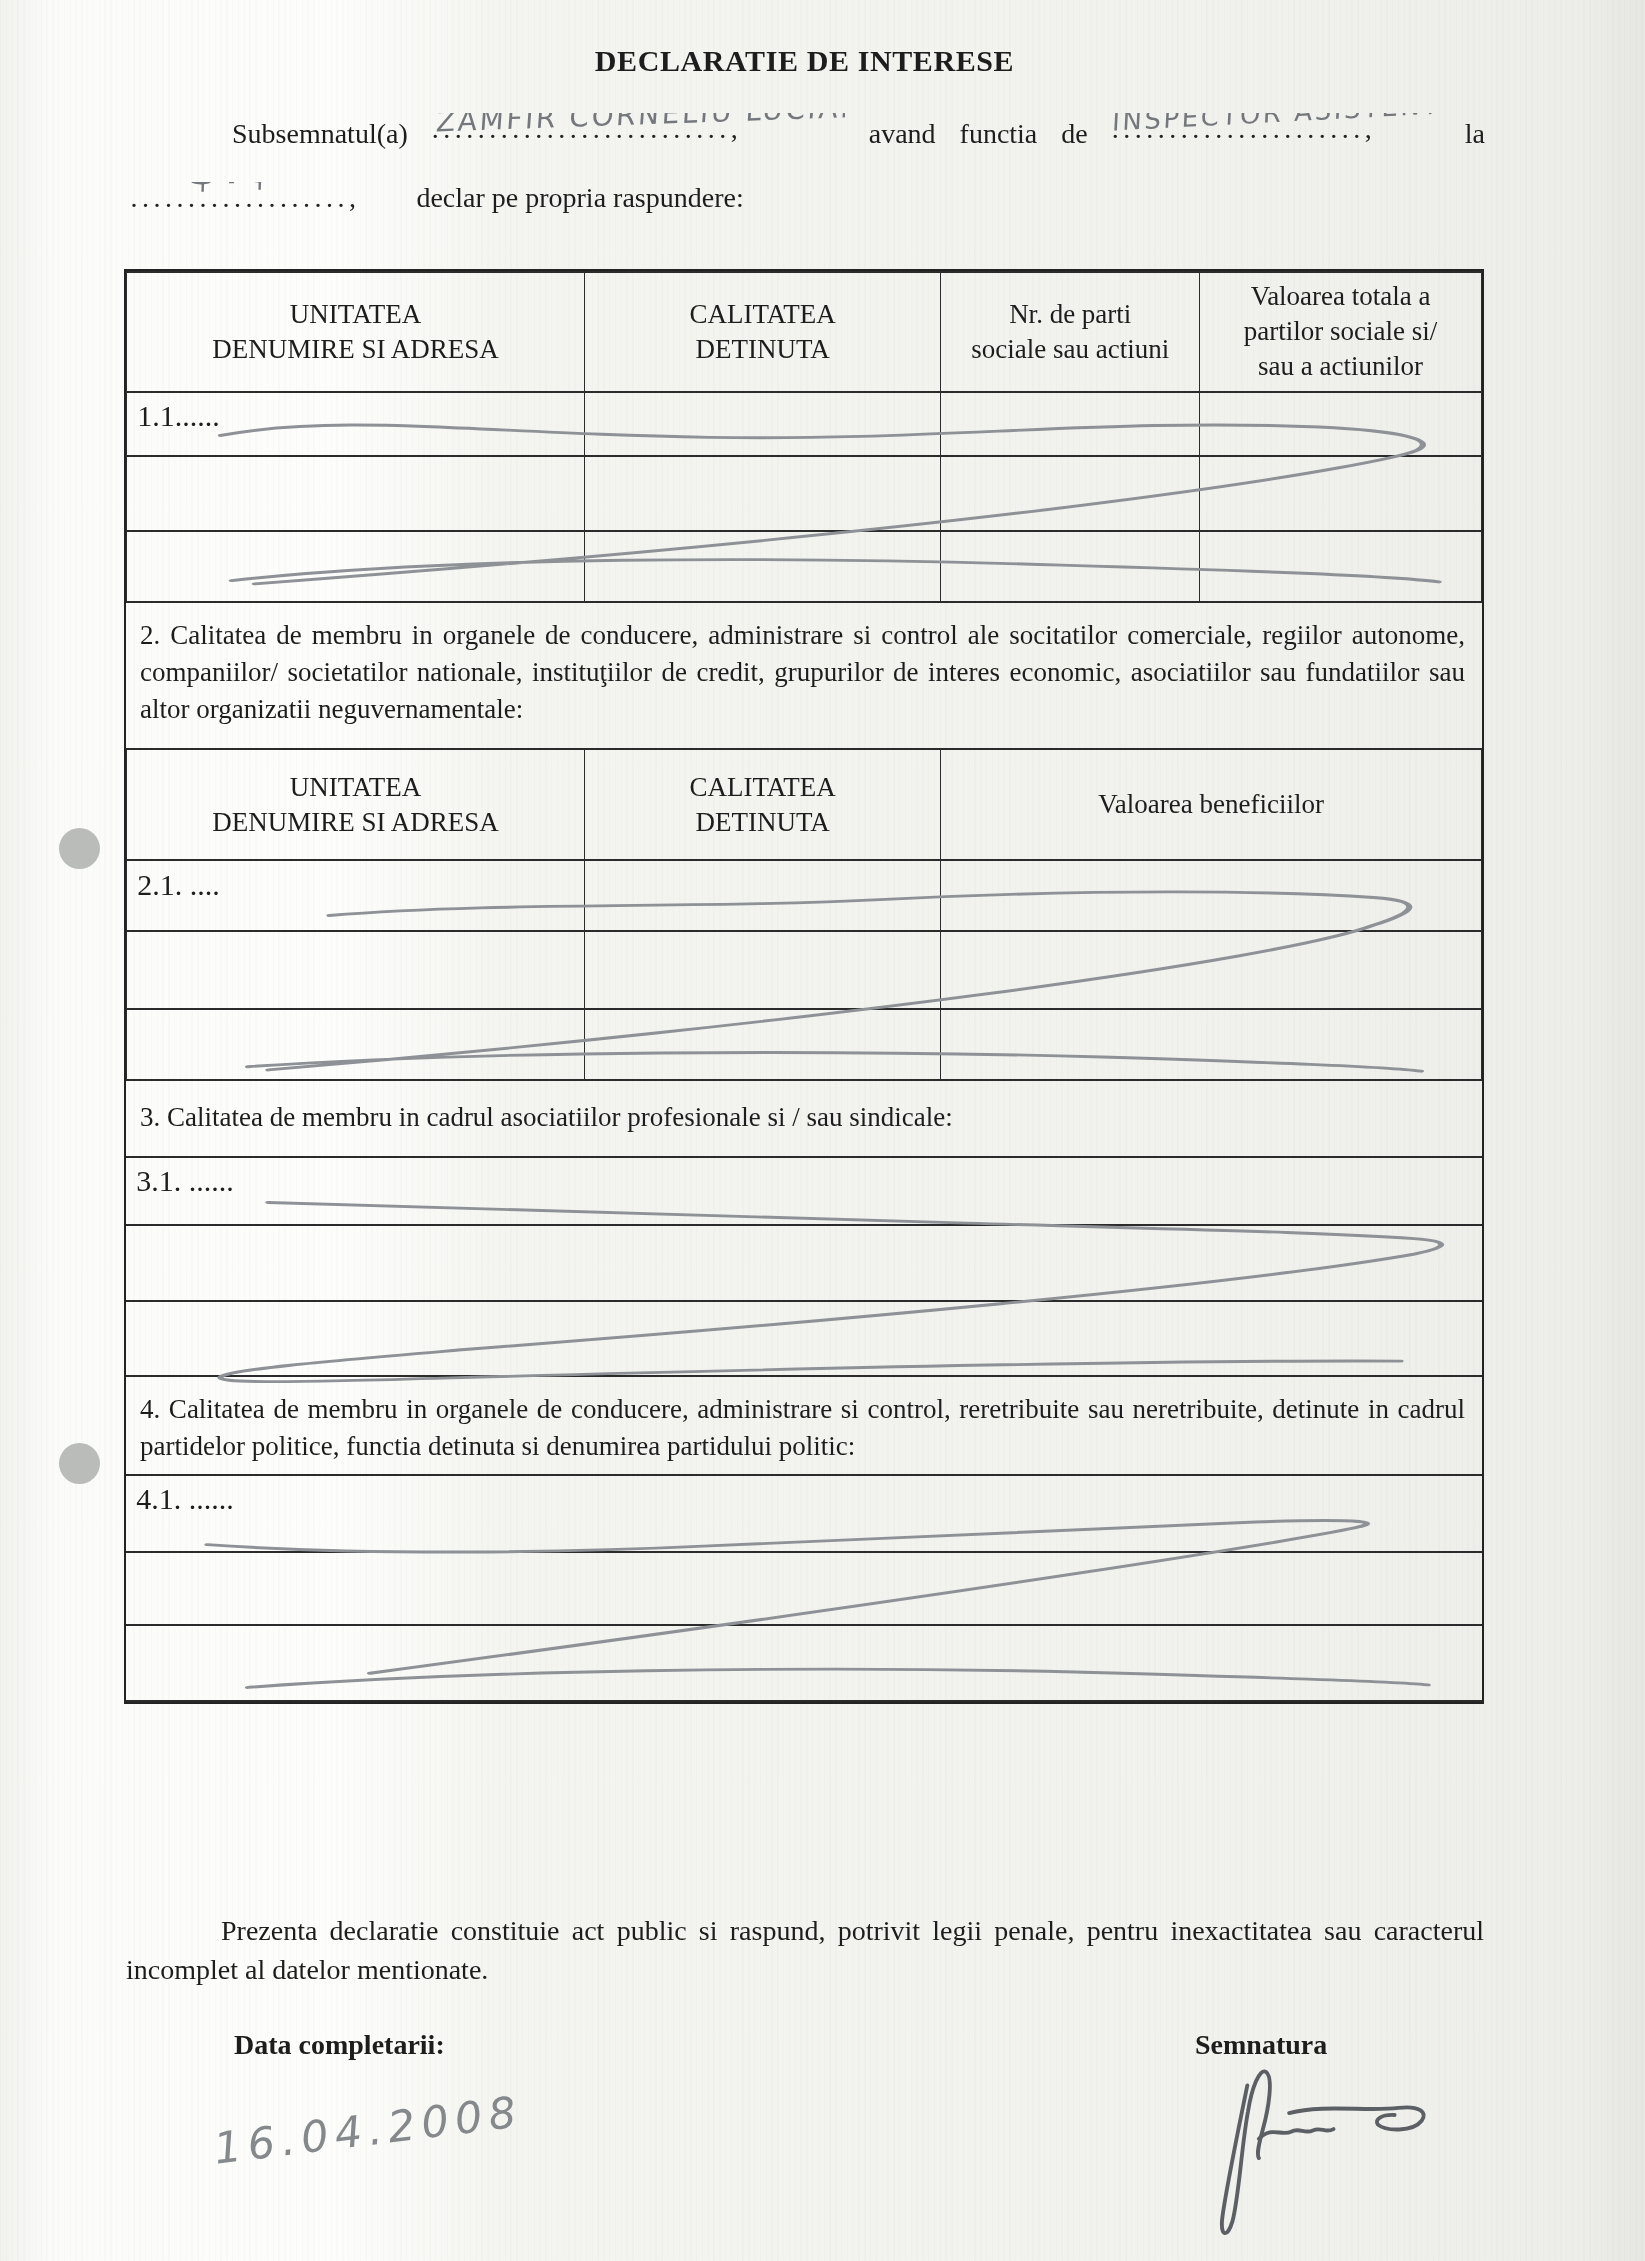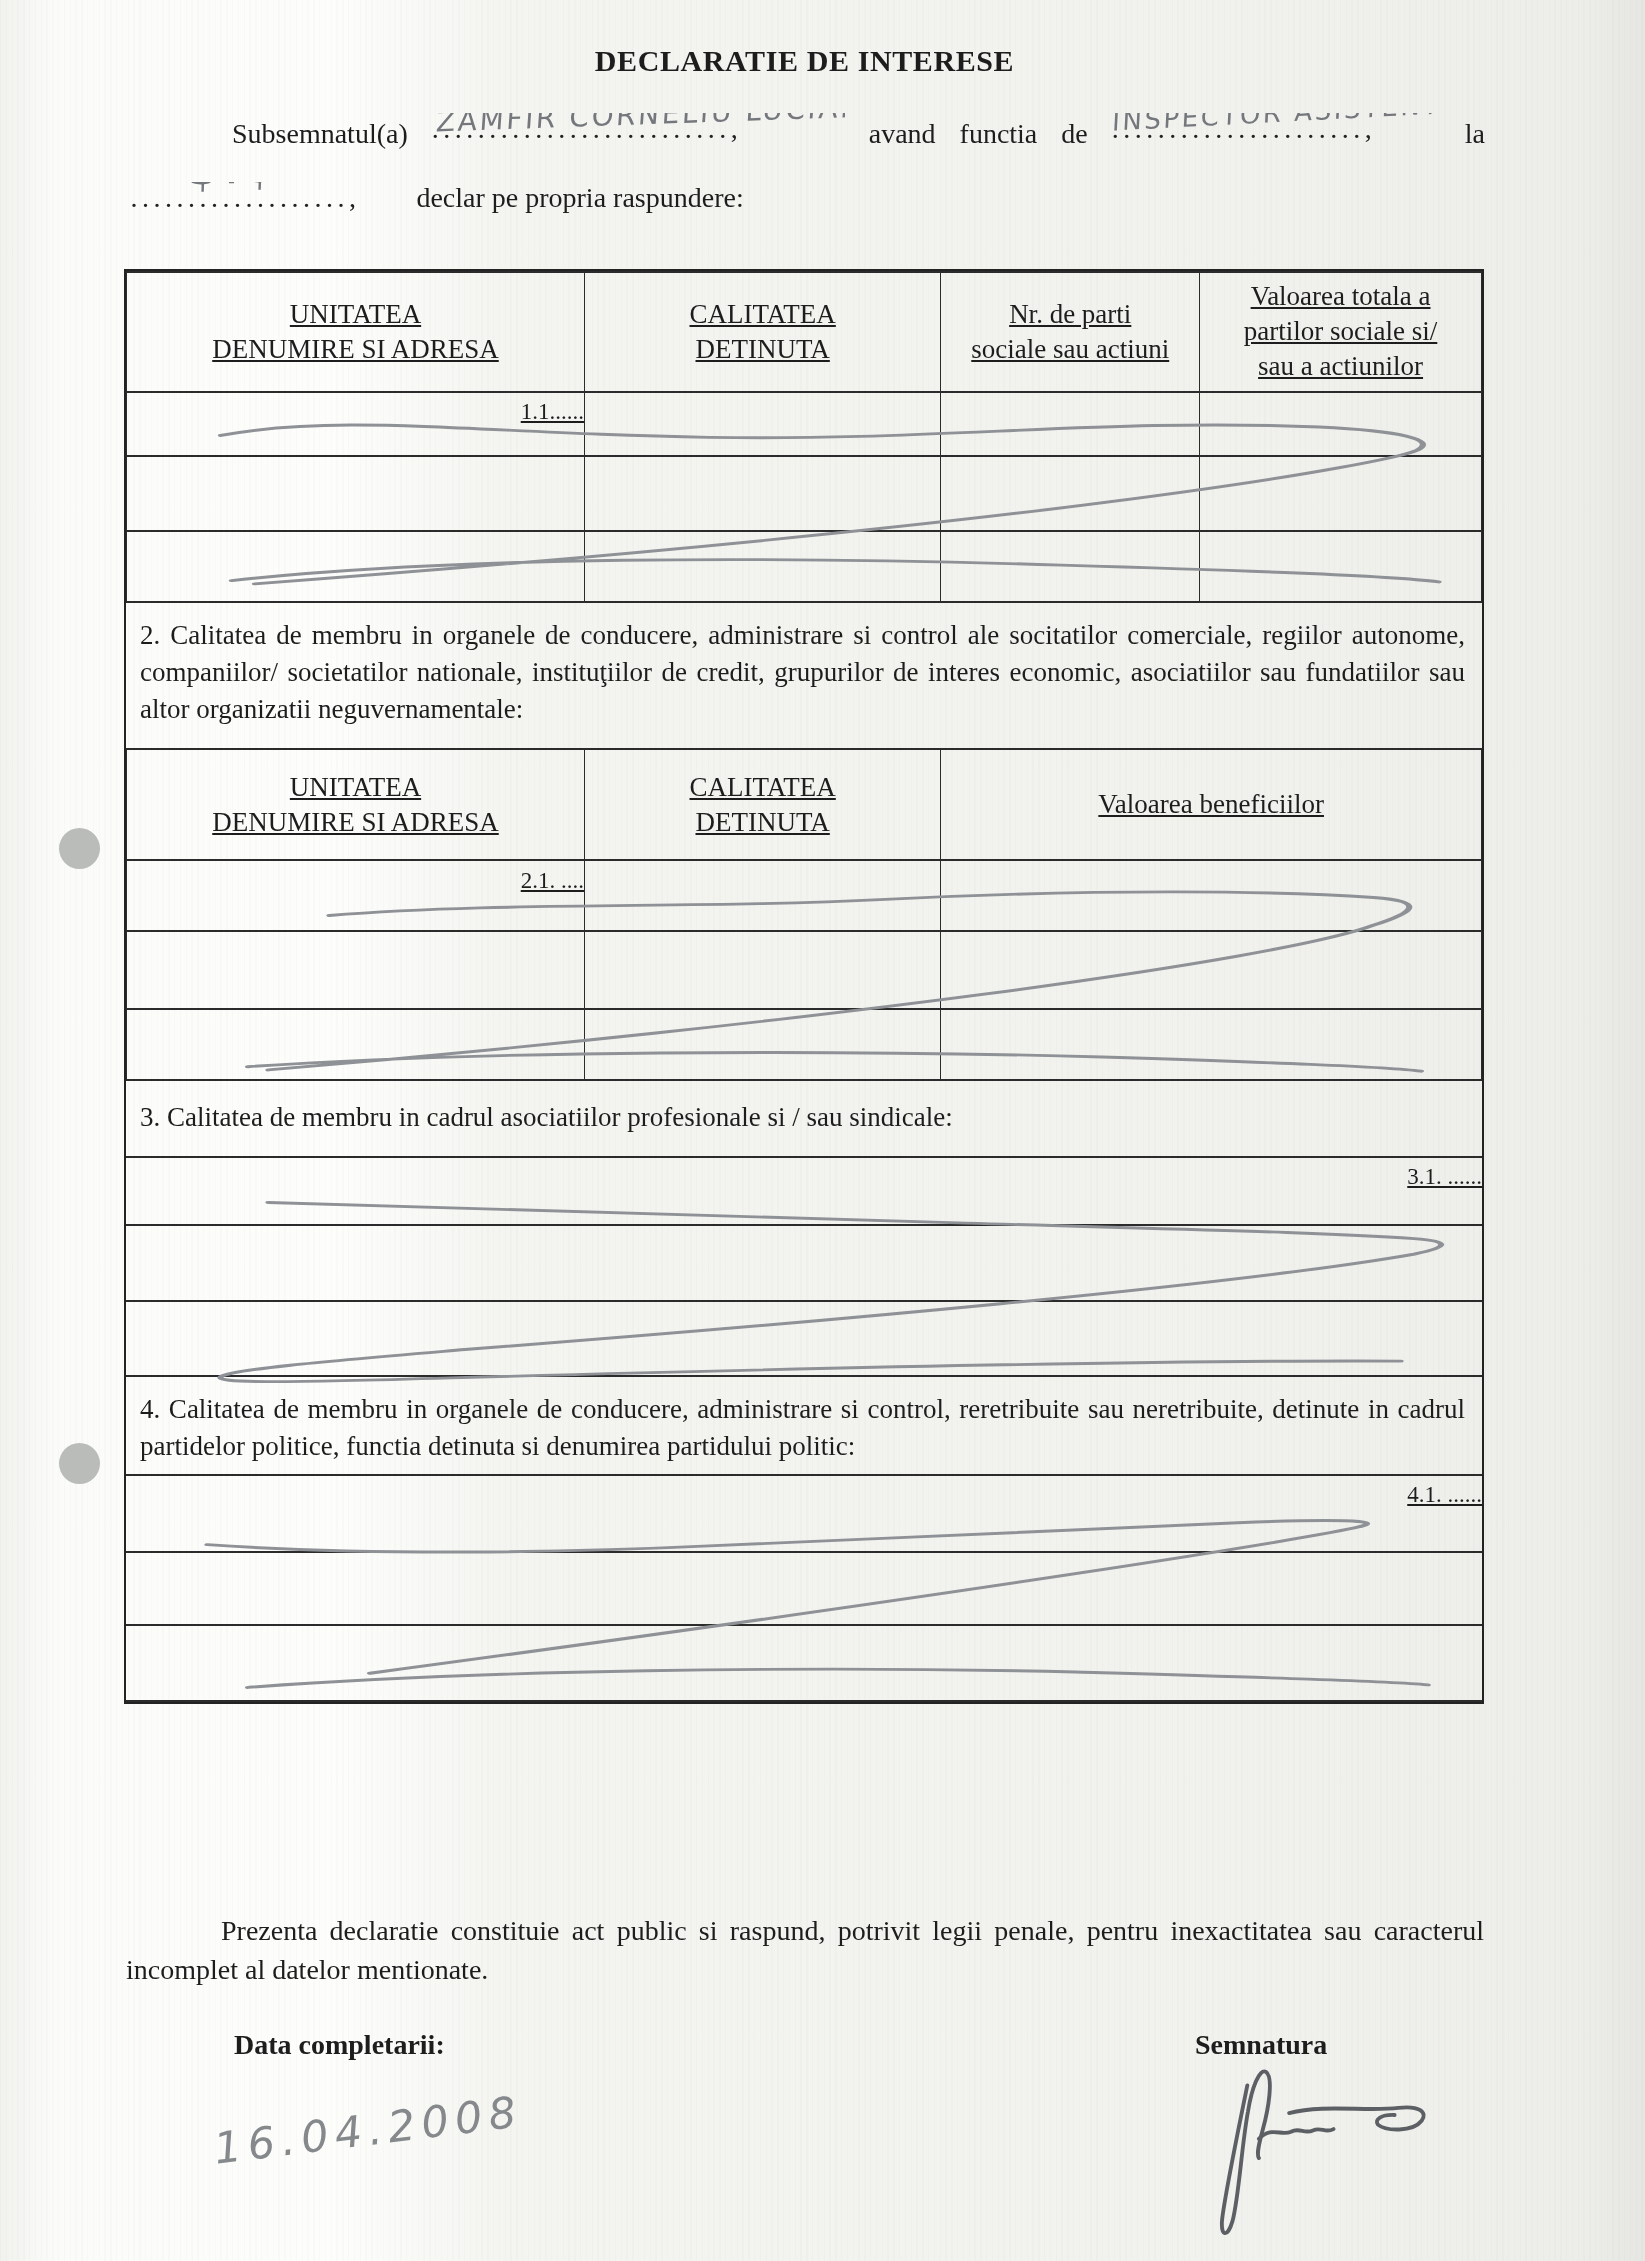--- a/index.html
+++ b/index.html
@@ -28,25 +28,25 @@
   .hw-inst { bottom:26px; left:58px; font-size:49px; letter-spacing:5.2px; transform:rotate(-2deg) skewX(-4deg); }
 
   .box { position:absolute; top:269px; left:124px; width:1356px; border:2.6px solid #232323; }
   .sect-text { font-size:27px; line-height:37px; text-align:justify; padding:10.3px 17px 19.3px 14px; }
   .sect-text.p2 { padding-top:14px; padding-bottom:20.6px; }
   .sect-text.p3 { padding-top:18px; padding-bottom:19.3px; }
   .sect-text.p4 { padding-top:14px; padding-bottom:9px; }
 
   .twrap { position:relative; }
   table { border-collapse:collapse; width:100%; table-layout:fixed; }
-  table { border-top:2.6px solid #1f1f1f; border-bottom:2.6px solid #1f1f1f;text-decoration:underline; }
+  table { border-top:2.6px solid #1f1f1f; border-bottom:2.6px solid #1f1f1f; }
   td,th { border:1.6px solid #2b2b2b; border-top-width:2.6px; border-bottom-width:2.6px; padding:0; }
   table.noCols td { border-left:none; border-right:none; }
   th { font-weight:normal; font-size:27px; line-height:35px; text-align:center; vertical-align:middle; padding:6.4px 3.9px; }
-  td.lbl { font-size:23px; vertical-align:top; text-align:right; padding:6.4px 0 0 10.3px; }
+  td.lbl { font-size:30px; vertical-align:top; text-align:left; padding:6.4px 0 0 10.3px; }
 
   .strike { position:absolute; left:0; width:100%; pointer-events:none; }
   .strike path { fill:none; stroke:#8e9195; stroke-width:4.5; stroke-linecap:round; }
 
   .footer-note { position:absolute; top:1911px; left:126px; width:1358px;
     font-size:28px; line-height:39px; text-align:justify; text-indent:95px; }
 
   .label-row { position:absolute; top:2029px; left:124px; width:1361px; font-size:28px; font-weight:bold; }
   .date-label { position:absolute; left:110px; top:0; }
   .sign-label { position:absolute; left:1071px; top:0; }

